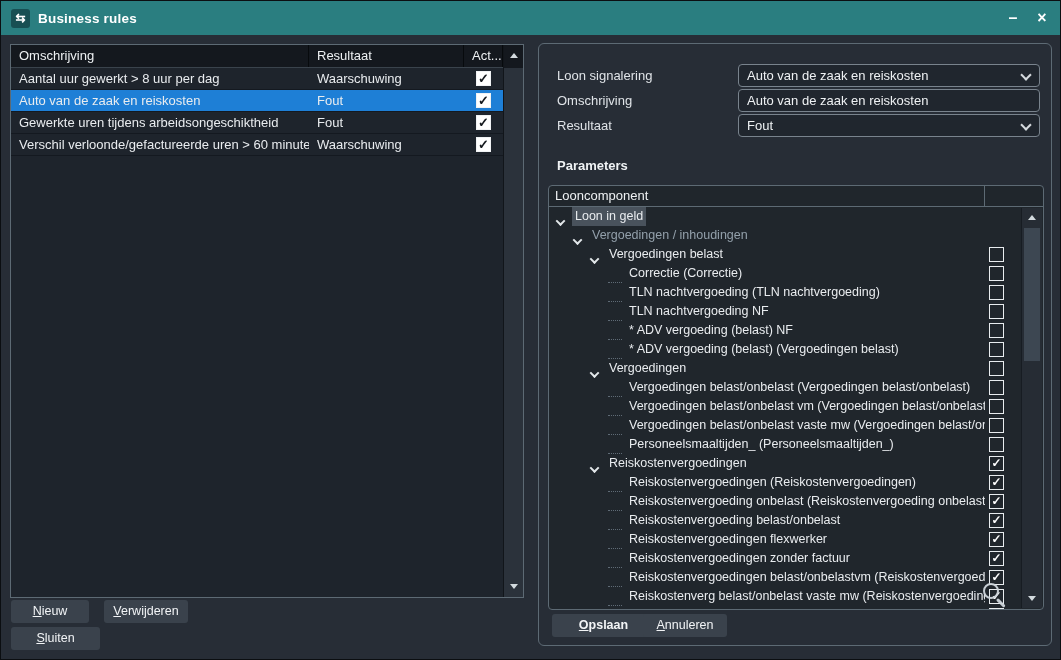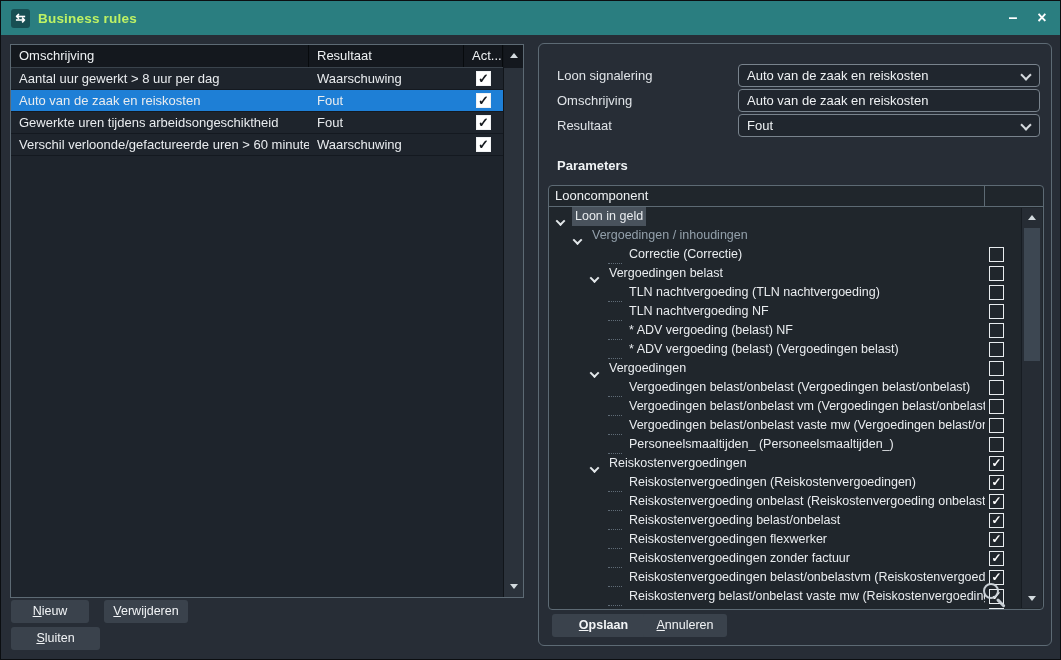--- a/index.html
+++ b/index.html
@@ -6,21 +6,21 @@
   html,body { background:#10151a; }
   body { font-family:"Liberation Sans", sans-serif; }
   #window {
     position:relative; width:1061px; height:660px;
     background:#272d36; border:1px solid #0b0e11; overflow:hidden;
     color:#e9ecef; font-size:13px;
   }
   
   #titlebar { position:absolute; left:0; top:0; width:100%; height:34px; background:#2a7e80; display:flex; align-items:center; }
   #titlebar .app-icon { width:19px; height:19px; margin-left:10px; background:rgba(10,40,45,.55); border-radius:3px; color:#fff; font-size:12px; line-height:19px; text-align:center; font-weight:bold; }
-  #titlebar .title { margin-left:8px; font-weight:bold; font-size:13.5px; color:#bef264; letter-spacing:.2px; }
+  #titlebar .title { margin-left:8px; font-weight:bold; font-size:13.5px; color:#ffffff; letter-spacing:.2px; }
   .win-btn { position:absolute; top:5px; width:26px; height:24px; color:#fff; font-size:16px; line-height:24px; text-align:center; font-weight:bold; cursor:default; }
   #btn-min { right:34px; }
   #btn-close { right:5px; }
   
   #rules-table { position:absolute; left:9px; top:43px; width:514px; height:554px; background:#1e242c; border:1px solid #5d6a74; }
   #rules-header { position:absolute; left:0; top:0; right:20px; height:23px; background:#14181e; display:flex; border-bottom:1px solid #3a434c; }
   #rules-header .hc { line-height:22px; padding-left:8px; color:#eef1f3; border-right:1px solid #070a0d; white-space:nowrap; overflow:hidden; }
   .col-omschrijving { width:298px; }
   .col-resultaat { width:155px; }
   .col-act { width:39px; }
@@ -160,29 +160,29 @@
             <span class="ind" style="width: 8px;"></span>
             <span class="chev"></span>
             <span class="tlabel">Loon in geld</span>
           </div>
           <div class="tnode dim">
             <span class="ind" style="width: 25px;"></span>
             <span class="chev"></span>
             <span class="tlabel">Vergoedingen / inhoudingen</span>
           </div>
           <div class="tnode">
+            <span class="ind" style="width: 42px;"></span>
+            <span class="chev"></span>
+            <span class="tlabel">Vergoedingen belast</span>
+            <span class="cb-dark"></span>
+          </div>
+          <div class="tnode">
             <span class="ind" style="width: 59px;"></span>
             <span class="dots"></span>
             <span class="tlabel">Correctie (Correctie)</span>
-            <span class="cb-dark"></span>
-          </div>
-          <div class="tnode">
-            <span class="ind" style="width: 42px;"></span>
-            <span class="chev"></span>
-            <span class="tlabel">Vergoedingen belast</span>
             <span class="cb-dark"></span>
           </div>
           <div class="tnode">
             <span class="ind" style="width: 59px;"></span>
             <span class="dots"></span>
             <span class="tlabel">TLN nachtvergoeding (TLN nachtvergoeding)</span>
             <span class="cb-dark"></span>
           </div>
           <div class="tnode">
             <span class="ind" style="width: 59px;"></span>

